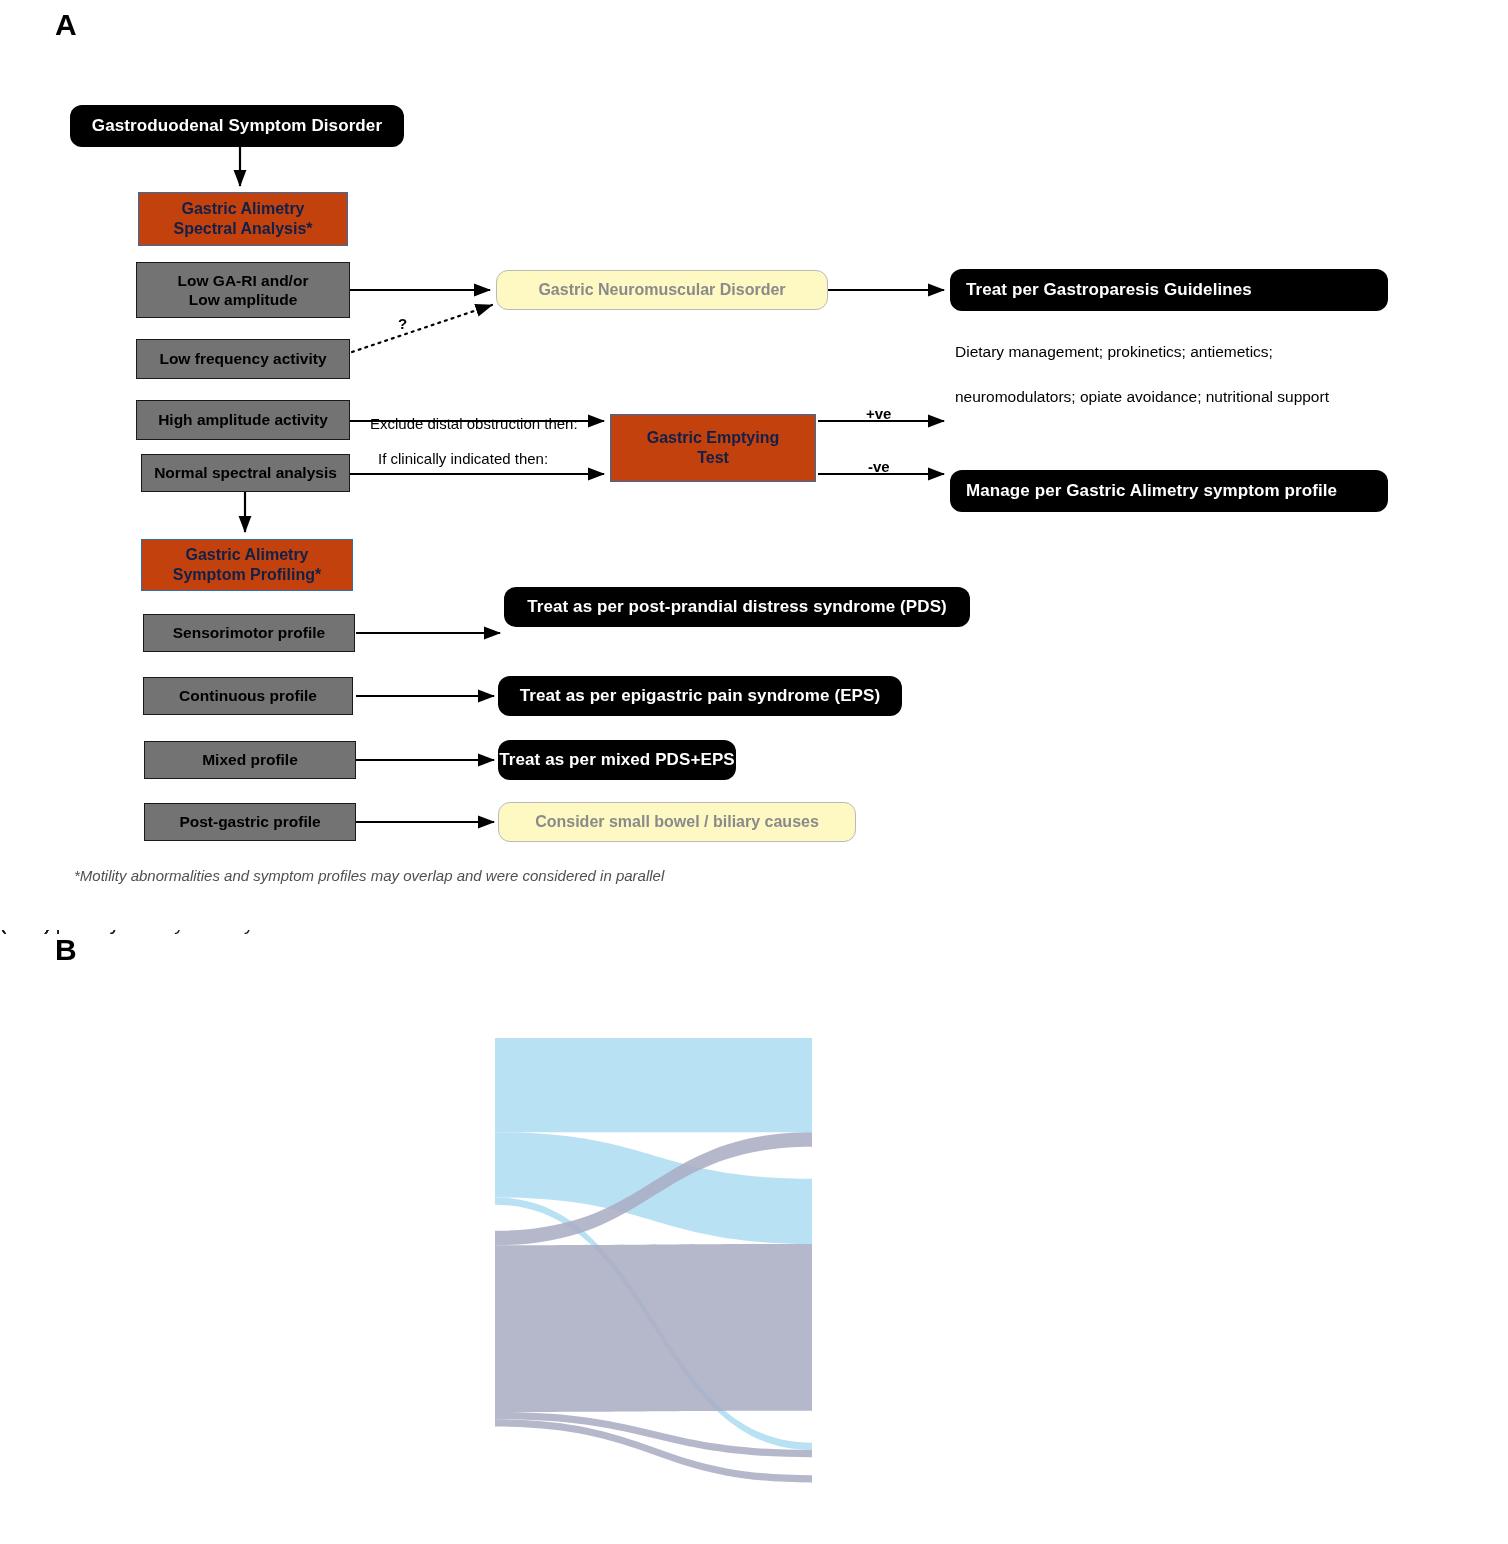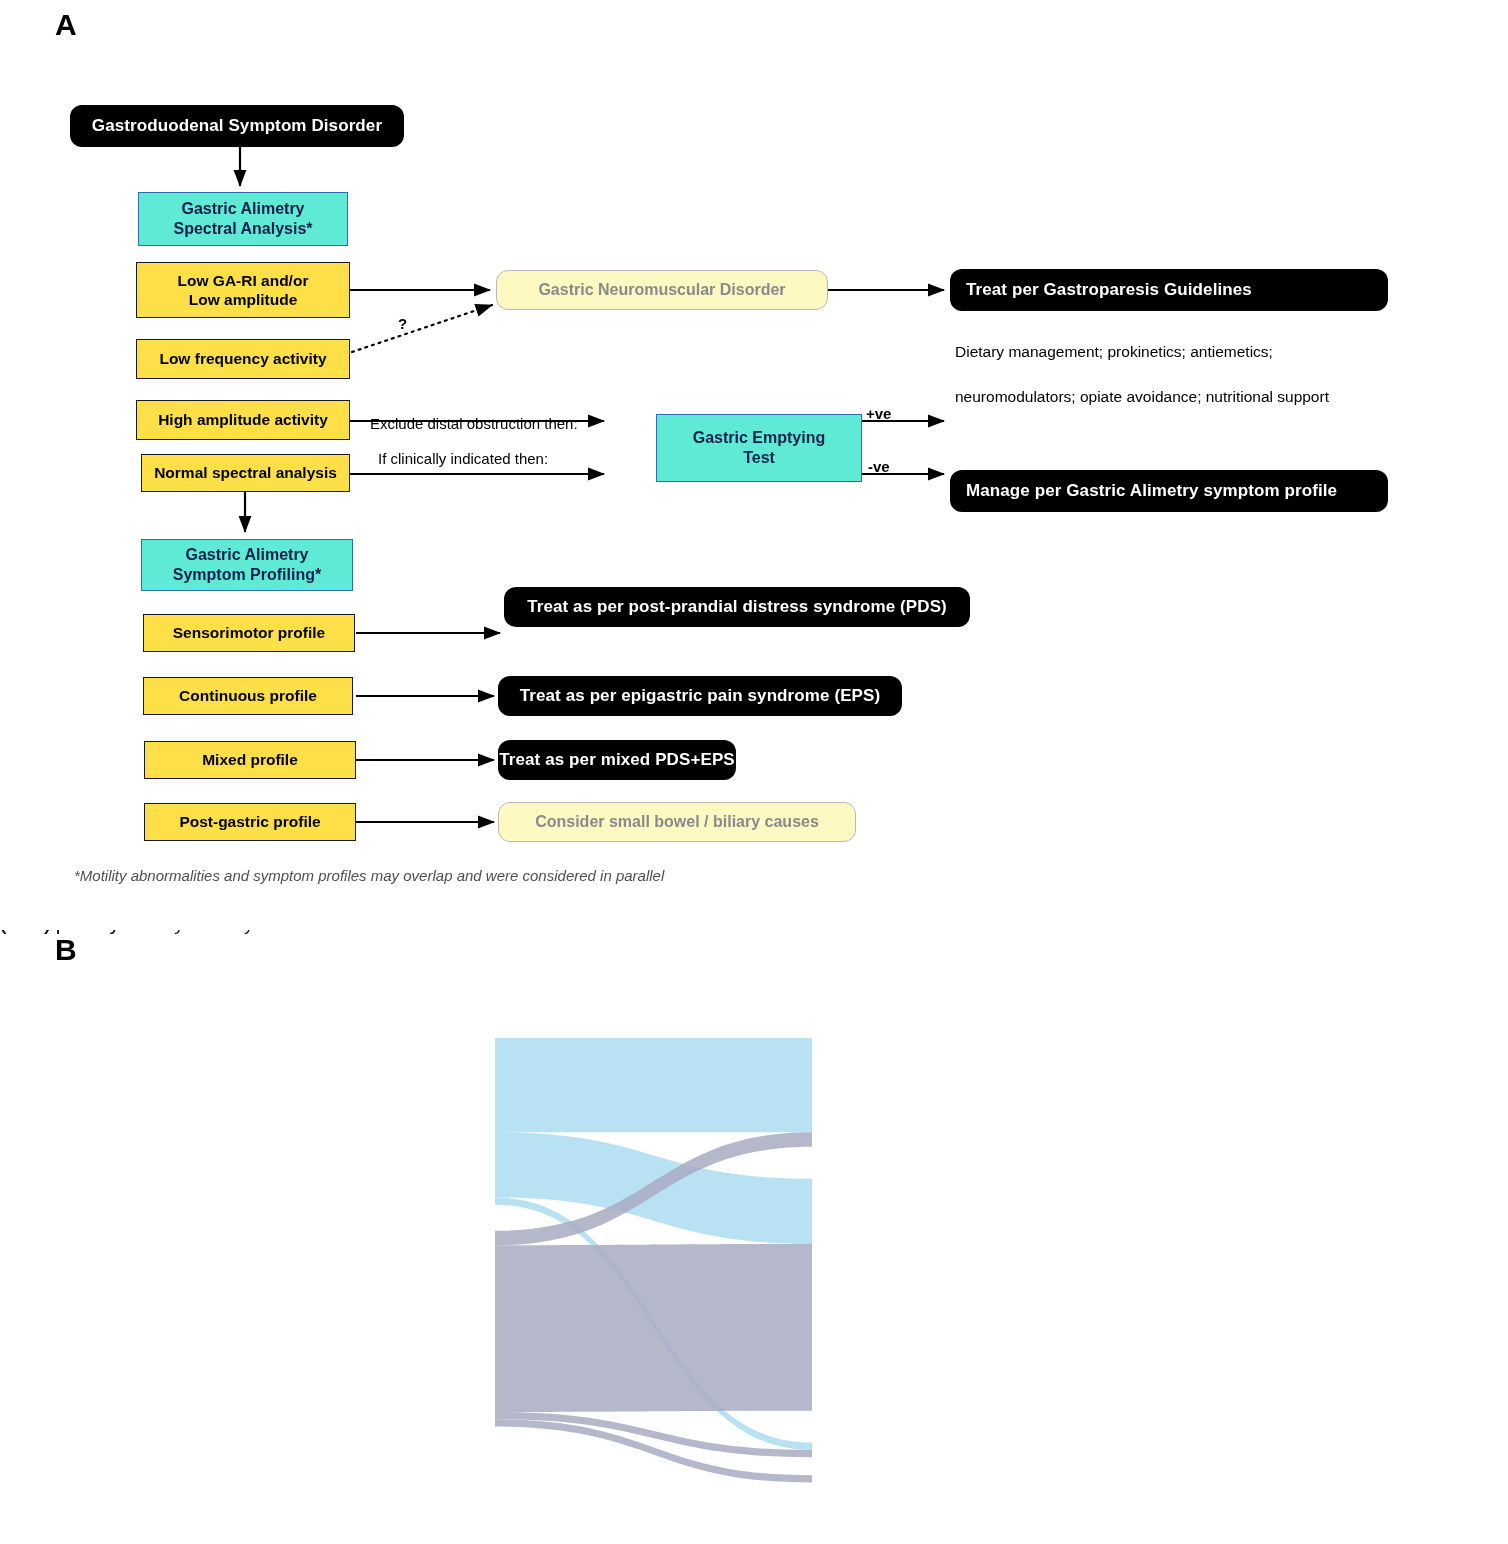--- a/index.html
+++ b/index.html
@@ -4,22 +4,22 @@
 <style>
   html,body{margin:0;padding:0;background:#ffffff;}
   body{width:1508px;height:1544px;position:relative;font-family:"Liberation Sans",sans-serif;color:#000;}
   .panel-letter{position:absolute;font-weight:bold;font-size:30px;line-height:1;color:#000;}
   #panelA{position:absolute;left:0;top:0;width:1508px;height:930px;}
   #panelB{position:absolute;left:0;top:930px;width:1508px;height:614px;}
 
   
   .node{position:absolute;box-sizing:border-box;display:flex;align-items:center;justify-content:center;text-align:center;font-weight:bold;}
   .node-black{background:#000;color:#fff;border-radius:12px;font-size:17px;letter-spacing:.1px;}
-  .node-blue{background:#5eead4;color:#10204a;border:1.5px solid #2b6fae;font-size:16px;line-height:1.25;align-items:center;}
-  .node-white{background:#fde047;color:#000;border:1.5px solid #1a1a1a;font-size:15.5px;line-height:1.25;}
+  .node-blue{background:#c2410c;color:#10204a;border:1.5px solid #2b6fae;font-size:16px;line-height:1.25;align-items:center;}
+  .node-white{background:#737373;color:#000;border:1.5px solid #1a1a1a;font-size:15.5px;line-height:1.25;}
   .node-gray{background:#fef9c3;color:#8a8a8a;border:1.5px solid #b9b9b9;border-radius:12px;font-size:16px;}
   .edge-label{position:absolute;font-size:15px;color:#000;font-weight:normal;white-space:nowrap;}
   .edge-label.bold{font-weight:bold;}
   .sub-note{position:absolute;font-size:15.5px;color:#000;line-height:1.45;font-weight:normal;white-space:pre-line;}
   .footnote{position:absolute;font-size:15px;font-style:italic;color:#4f4f4f;}
   svg.arrows{position:absolute;left:0;top:0;width:1508px;height:930px;overflow:visible;pointer-events:none;}
 
   
   #sankeyWrap{position:absolute;left:0;top:0;width:1508px;height:614px;}
 </style>
@@ -82,21 +82,21 @@
   <div class="edge-label bold" style="left:398px;top:315px;">?</div>
 
   <div class="node node-black" style="left:950px;top:269px;width:438px;height:42px;justify-content:flex-start;padding-left:16px;">Treat per Gastroparesis Guidelines</div>
   <div class="sub-note" style="left:955px;top:319px;width:470px;">
     <span>Dietary management; prokinetics; antiemetics;</span><br>
     <span>neuromodulators; opiate avoidance; nutritional support</span>
   </div>
 
   <div class="edge-label" style="left:370px;top:415px;">Exclude distal obstruction then:</div>
   <div class="edge-label" style="left:378px;top:450px;">If clinically indicated then:</div>
-  <div class="node node-blue" style="left:610px;top:414px;width:206px;height:68px;flex-direction:column;margin-left:46px;">
+  <div class="node node-blue" style="left:610px;top:414px;width:206px;height:68px;flex-direction:column;">
     <span>Gastric Emptying</span>
     <span>Test</span>
   </div>
   <div class="edge-label bold" style="left:866px;top:405px;">+ve</div>
   <div class="edge-label bold" style="left:868px;top:458px;">-ve</div>
   <div class="node node-black" style="left:950px;top:470px;width:438px;height:42px;justify-content:flex-start;padding-left:16px;">Manage per Gastric Alimetry symptom profile</div>
 
   <div class="node node-blue" style="left:141px;top:539px;width:212px;height:52px;flex-direction:column;">
     <span>Gastric Alimetry</span>
     <span>Symptom Profiling*</span>

